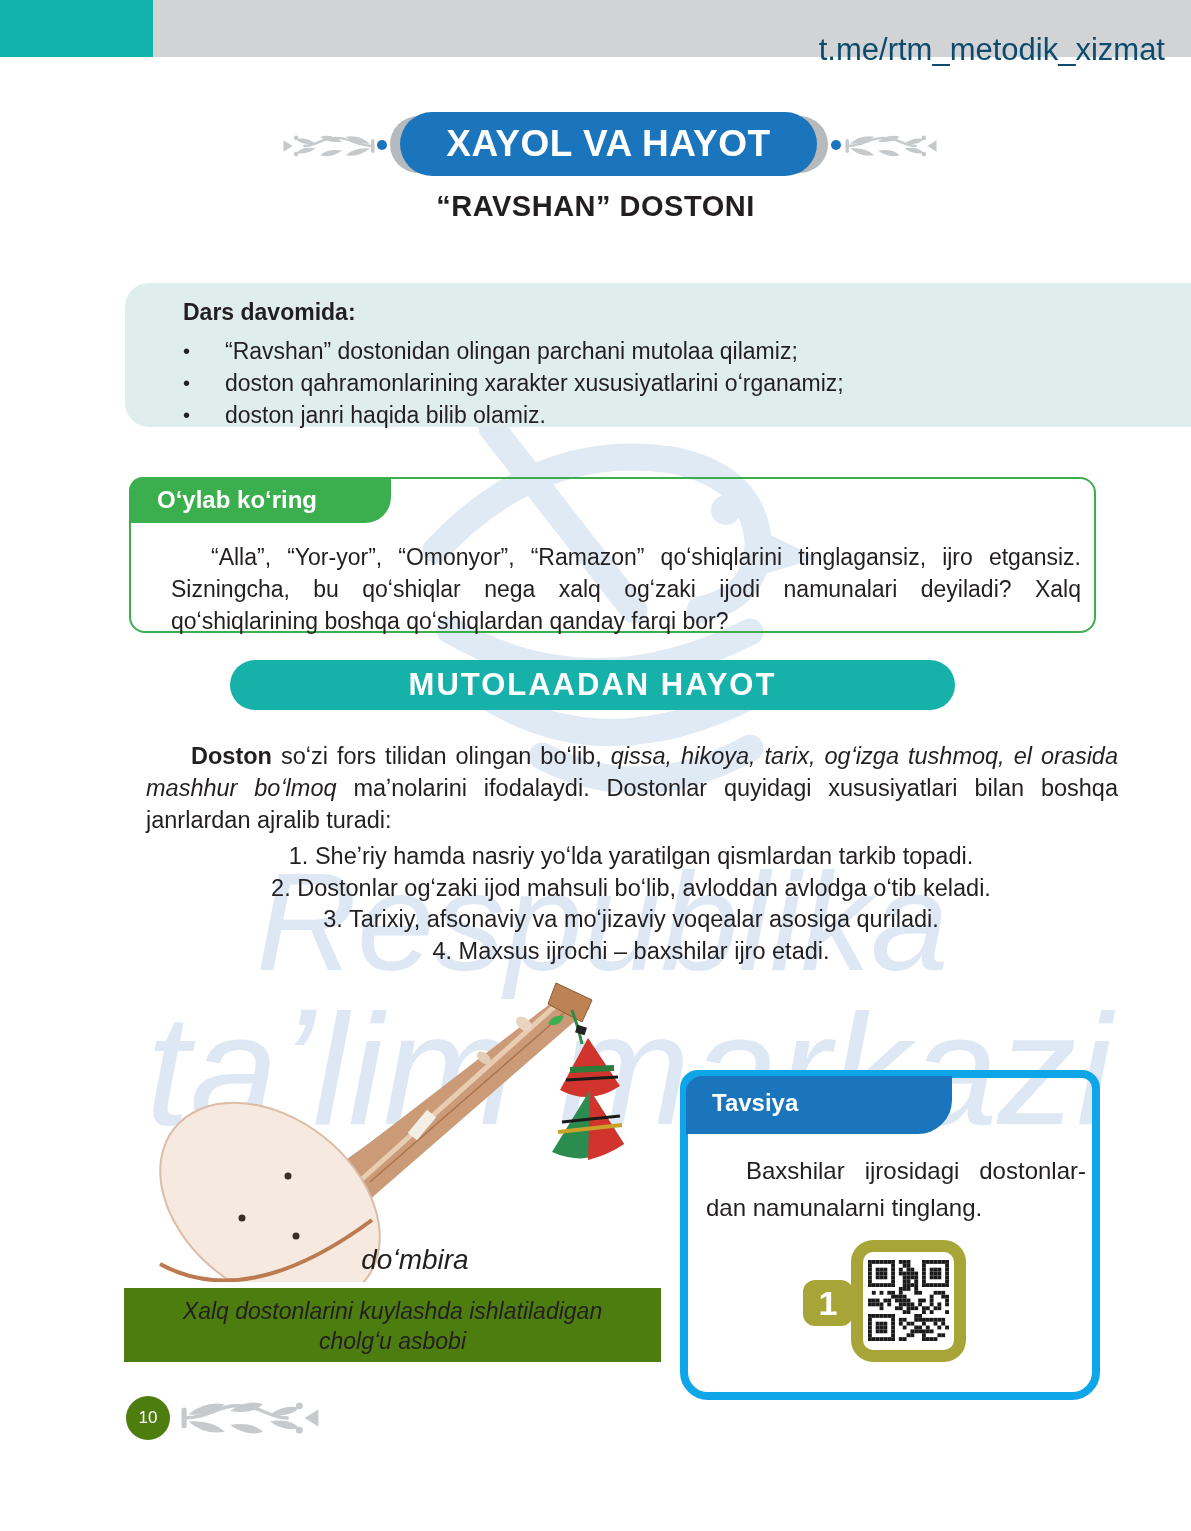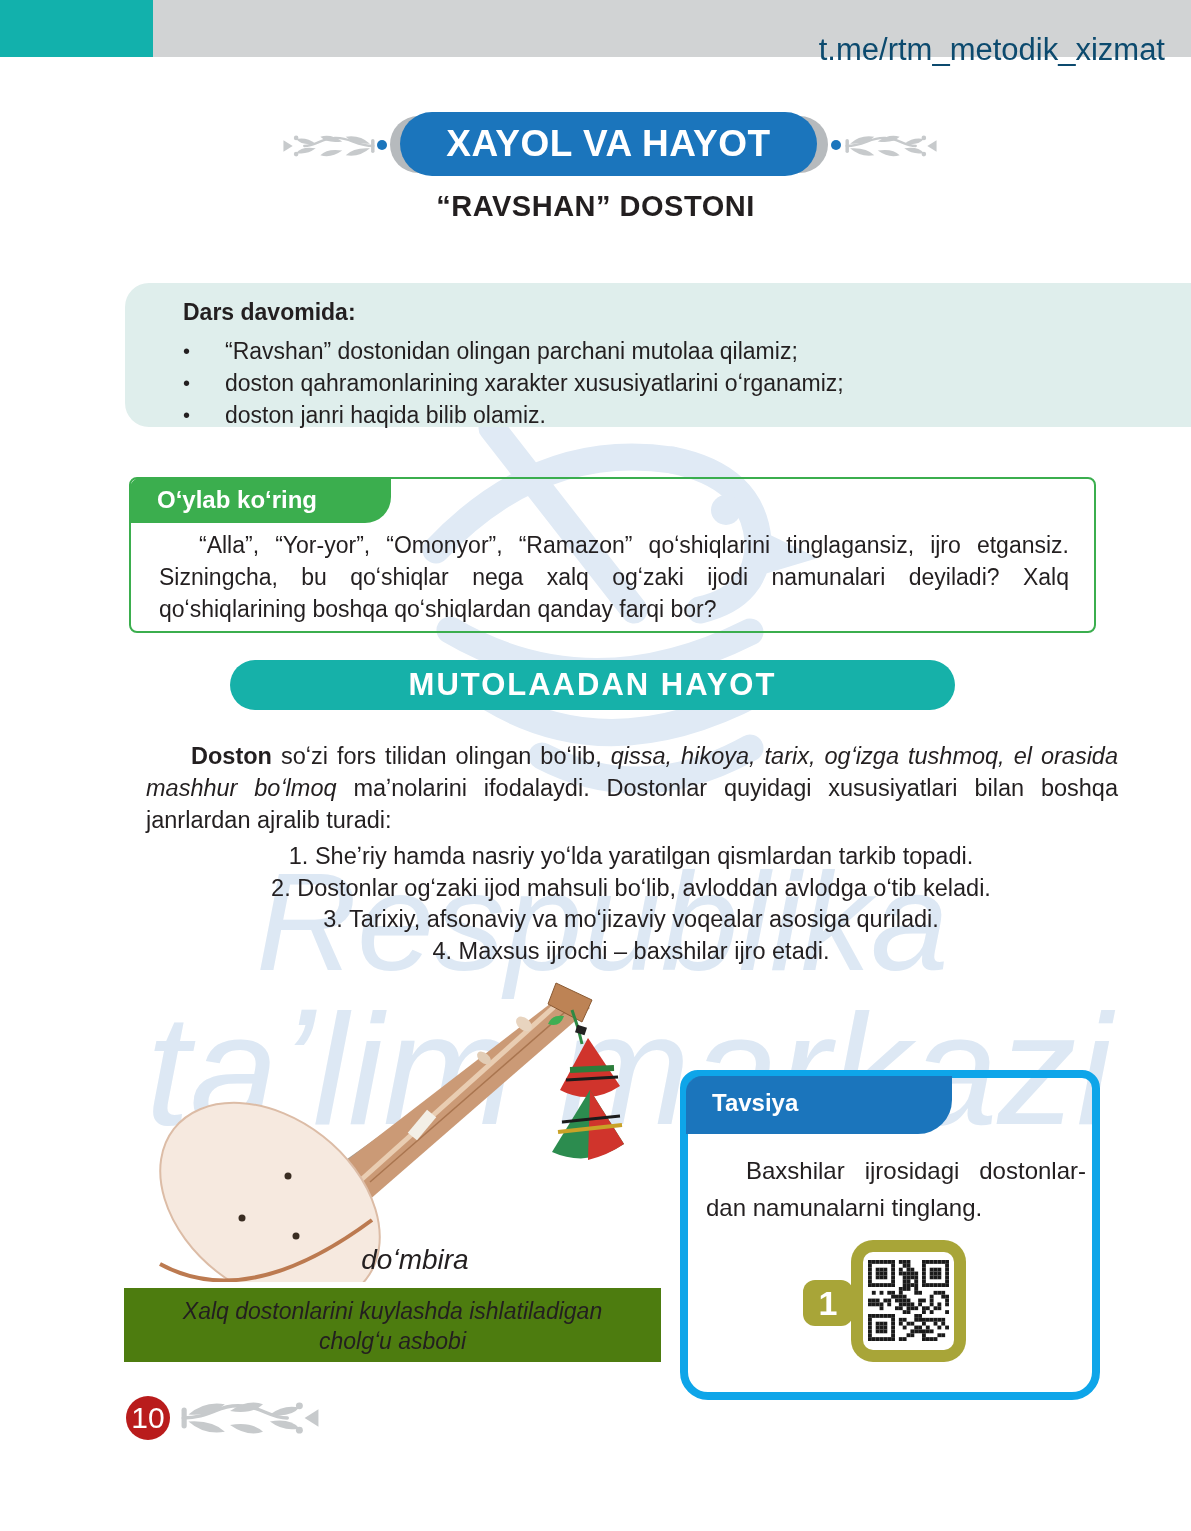--- a/index.html
+++ b/index.html
@@ -34,26 +34,26 @@
   .lesson-title{position:absolute;left:0;top:190px;width:1191px;text-align:center;
     font-size:29px;font-weight:bold;z-index:3;letter-spacing:.5px;}
   
   .dars-box{position:absolute;left:125px;top:283px;width:1148px;height:144px;background:#dfeeec;
     border-radius:24px;z-index:2;box-sizing:border-box;padding:16px 30px 0 58px;}
   .dars-title{font-size:23px;font-weight:bold;margin-bottom:9px;}
   .dars-item{display:flex;font-size:23px;line-height:32px;}
   .dars-item .bul{width:42px;flex:0 0 42px;font-size:20px;}
   
   .think-box{position:absolute;left:129px;top:477px;width:967px;height:156px;z-index:2;
-    border:2px solid #3bae4e;border-radius:8px;box-sizing:border-box;}
+    border:2px solid #3bae4e;border-radius:16px;box-sizing:border-box;}
   .think-tab{position:absolute;left:-2px;top:-2px;width:262px;height:46px;background:#3bae4e;
     border-radius:14px 0 26px 0;color:#fff;font-weight:bold;font-size:24px;line-height:45px;
     padding-left:28px;box-sizing:border-box;}
   .think-text{position:absolute;left:28px;top:50px;width:910px;font-size:23px;line-height:32px;
-    text-align:justify;text-indent:40px;margin:0;}
+    text-align:justify;text-indent:40px;margin:12px;}
   
   .section-banner{position:absolute;left:230px;top:660px;width:725px;height:50px;background:#16b1a9;
     border-radius:25px;z-index:2;color:#fff;font-weight:bold;font-size:31px;letter-spacing:2px;
     display:flex;align-items:center;justify-content:center;}
   
   .intro{position:absolute;left:142px;top:736px;width:972px;font-size:23.5px;line-height:32px;
     text-align:justify;text-indent:45px;margin:4px;z-index:3;}
   .num-list{position:absolute;left:166px;top:841px;width:930px;font-size:23.5px;line-height:31.5px;z-index:3;text-align:center;}
   
   .fig-svg{position:absolute;left:120px;top:982px;width:550px;height:300px;z-index:3;}
@@ -71,21 +71,21 @@
   .tavsiya-text{position:absolute;left:18px;top:74px;width:380px;font-size:24px;line-height:37px;}
   .tavsiya-text .jl{text-align:justify;text-align-last:justify;text-indent:40px;}
   .qr-num{position:absolute;left:115px;top:202px;width:50px;height:46px;background:#a8a538;
     border-radius:12px;color:#fff;font-weight:bold;font-size:34px;text-align:center;line-height:46px;}
   .qr-frame{position:absolute;left:163px;top:162px;width:115px;height:122px;background:#a8a538;
     border-radius:22px;}
   .qr-inner{position:absolute;left:12px;top:12px;width:91px;height:98px;background:#fff;border-radius:10px;}
   .qr-inner svg{position:absolute;left:5px;top:8px;width:81px;height:81px;}
   
   .page-circle{position:absolute;left:126px;top:1396px;width:44px;height:44px;border-radius:50%;
-    background:#b91c1c;color:#fff;font-size:30px;display:flex;align-items:center;justify-content:center;z-index:3;}
+    background:#4d7c0f;color:#fff;font-size:17px;display:flex;align-items:center;justify-content:center;z-index:3;}
   .gray-orn{color:#c7cacc;}
   b.lead{font-weight:bold;}
 </style>
 </head>
 <body>
 
 <svg width="0" height="0" style="position:absolute">
   <symbol id="flourish" viewBox="0 0 170 60">
     <g fill="none" stroke="currentColor" stroke-width="4" stroke-linecap="round">
       <path d="M162 30 C130 30 122 14 94 16 C72 17 62 30 42 30"></path>

